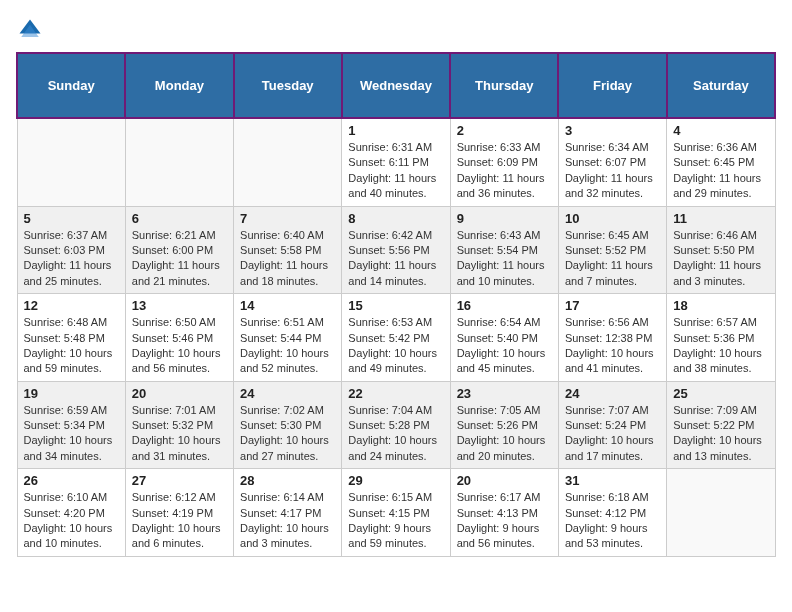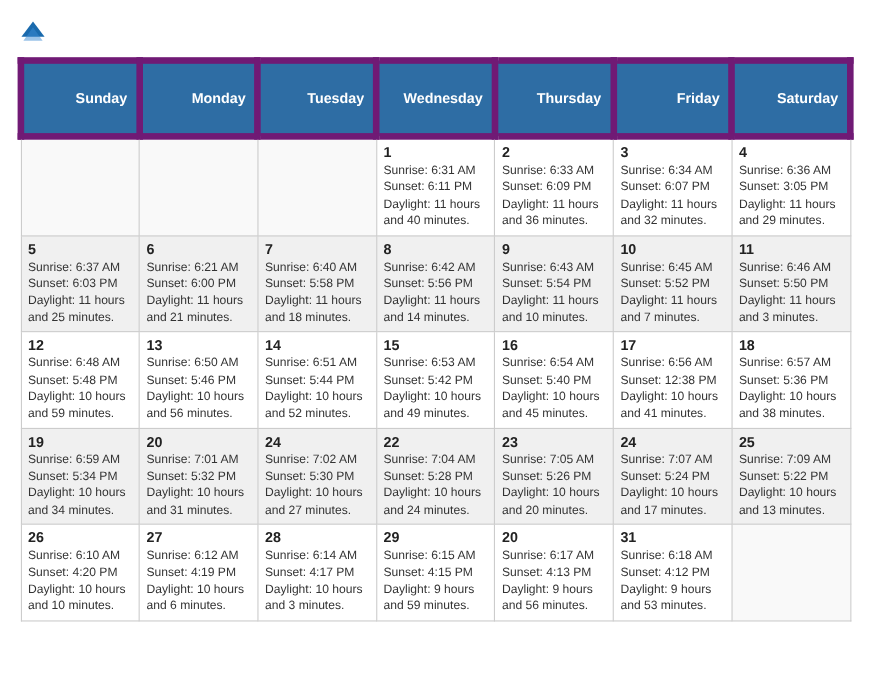--- a/index.html
+++ b/index.html
@@ -45,24 +45,24 @@
       color: #555;
     }
     .calendar {
       width: 100%;
       border-collapse: collapse;
       border: 1px solid #ccc;
     }
     .calendar th {
       background-color: #2e6da4;
       color: #fff;
-      text-align: right;
+      text-align: center;
       padding: 24px 8px;
       font-size: 13px;
-      border: 6px solid #701a75;
+      border: 2px solid #701a75;
     }
     .calendar td {
       vertical-align: top;
       border: 1px solid #ccc;
       padding: 4px 6px;
       width: calc(100% / 7);
       min-height: 80px;
       font-size: 11px;
       color: #222;
       background: #fff;
@@ -139,21 +139,21 @@
         <td>
           <span class="day-number">3</span>
           <div class="day-info">Sunrise: 6:34 AM
 Sunset: 6:07 PM
 Daylight: 11 hours
 and 32 minutes.</div>
         </td>
         <td>
           <span class="day-number">4</span>
           <div class="day-info">Sunrise: 6:36 AM
-Sunset: 3:05 PM
+Sunset: 6:45 PM
 Daylight: 11 hours
 and 29 minutes.</div>
         </td>
       </tr>
       <tr class="row-shaded">
         <td>
           <span class="day-number">5</span>
           <div class="day-info">Sunrise: 6:37 AM
 Sunset: 6:03 PM
 Daylight: 11 hours

